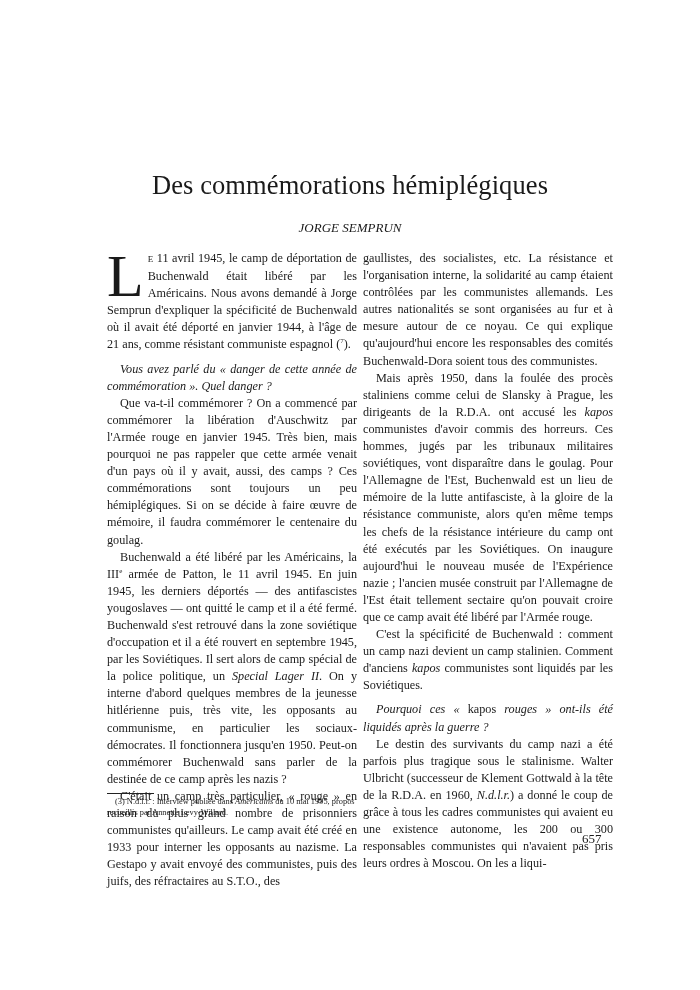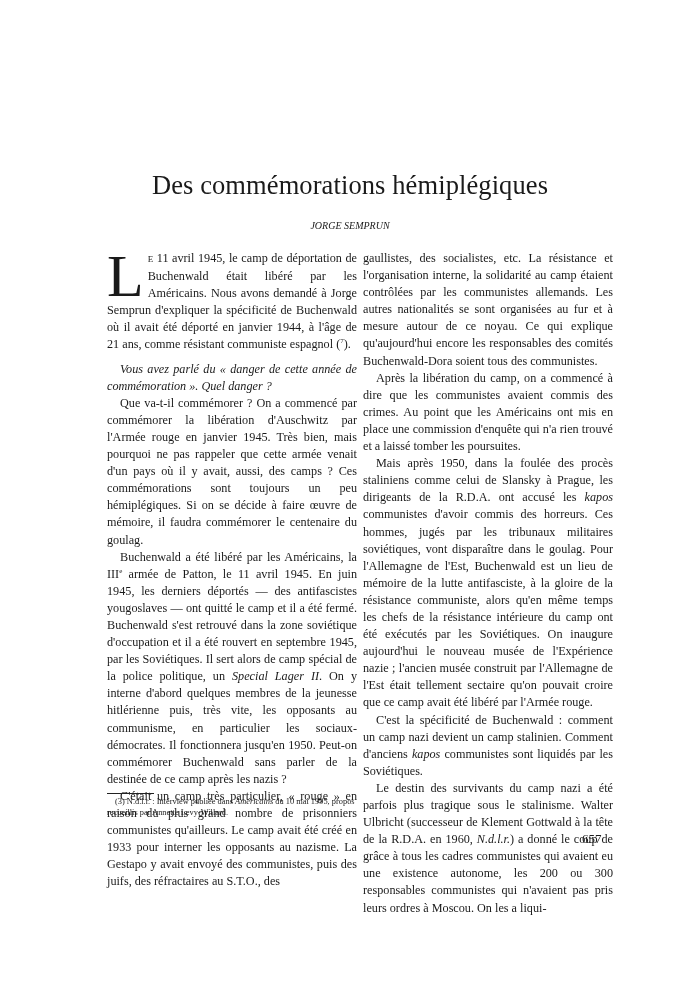--- a/index.html
+++ b/index.html
@@ -1,21 +1,21 @@
 <!DOCTYPE html>
 <html><head>
 <meta charset="utf-8">
 <style>
   html, body { margin:0; padding:0; background:#ffffff; }
   body { width:700px; height:990px; position:relative; overflow:hidden;
          font-family:"Liberation Serif","DejaVu Serif",serif; color:#1a1a1a; }
   .title { position:absolute; top:170px; left:0; width:700px; text-align:center;
            font-size:26.5px; letter-spacing:0.1px; }
   .author { position:absolute; top:220px; left:0; width:700px; text-align:center;
-            font-size:10px; font-style:italic; }
+            font-size:13px; font-style:italic; }
   .col { position:absolute; top:250px; width:250px; font-size:12.2px; line-height:17.1px;
          text-align:justify; hyphens:none; }
   .col.left { left:107px; }
   .col.right { left:363px; }
   .col p { margin:0; text-indent:13px; }
   .col p.q { font-style:italic;margin-top:7px; }
   .col p.noind { text-indent:0; }
   .dropcap { float:left; font-size:60px; line-height:48px; margin:2px 4px -2px 0; }
   .sc { font-size:9px; }
   .footnote-rule { position:absolute; left:107px; top:793px; width:47px; height:1px; background:#222; }
@@ -34,22 +34,22 @@
 <div class="col left">
   <p class="noind"><span class="dropcap">L</span><span class="sc">E</span><span> 11 avril 1945, le camp de déportation de Buchenwald était libéré par les Américains. Nous avons demandé à Jorge Semprun d'expliquer la spécificité de Buchenwald où il avait été déporté en janvier 1944, à l'âge de 21 ans, comme résistant communiste espagnol (</span><sup>7</sup><span>).</span></p>
   <p class="q">Vous avez parlé du « danger de cette année de commémoration ». Quel danger ?</p>
   <p>Que va-t-il commémorer ? On a commencé par commémorer la libération d'Auschwitz par l'Armée rouge en janvier 1945. Très bien, mais pourquoi ne pas rappeler que cette armée venait d'un pays où il y avait, aussi, des camps ? Ces commémorations sont toujours un peu hémiplégiques. Si on se décide à faire œuvre de mémoire, il faudra commémorer le centenaire du goulag.</p>
   <p><span>Buchenwald a été libéré par les Américains, la III</span><sup>e</sup><span> armée de Patton, le 11 avril 1945. En juin 1945, les derniers déportés — des antifascistes yougoslaves — ont quitté le camp et il a été fermé. Buchenwald s'est retrouvé dans la zone soviétique d'occupation et il a été rouvert en septembre 1945, par les Soviétiques. Il sert alors de camp spécial de la police politique, un </span><span class="it">Special Lager II</span><span>. On y interne d'abord quelques membres de la jeunesse hitlérienne puis, très vite, les opposants au communisme, en particulier les sociaux-démocrates. Il fonctionnera jusqu'en 1950. Peut-on commémorer Buchenwald sans parler de la destinée de ce camp après les nazis ?</span></p>
   <p>C'était un camp très particulier, « rouge » en raison du plus grand nombre de prisonniers communistes qu'ailleurs. Le camp avait été créé en 1933 pour interner les opposants au nazisme. La Gestapo y avait envoyé des communistes, puis des juifs, des réfractaires au S.T.O., des</p>
 </div>
 
 <div class="col right">
   <p class="noind">gaullistes, des socialistes, etc. La résistance et l'organisation interne, la solidarité au camp étaient contrôlées par les communistes allemands. Les autres nationalités se sont organisées au fur et à mesure autour de ce noyau. Ce qui explique qu'aujourd'hui encore les responsables des comités Buchenwald-Dora soient tous des communistes.</p>
-  <p>Après la libération du camp, on a commencé à dire que les communistes avaient commis des crimes. Au point que les Américains ont mis en place une commission d'enquête qui n'a rien trouvé et a laissé tomber les poursuites.</p>
   <p><span>Mais après 1950, dans la foulée des procès staliniens comme celui de Slansky à Prague, les dirigeants de la R.D.A. ont accusé les </span><span class="it">kapos</span><span> communistes d'avoir commis des horreurs. Ces hommes, jugés par les tribunaux militaires soviétiques, vont disparaître dans le goulag. Pour l'Allemagne de l'Est, Buchenwald est un lieu de mémoire de la lutte antifasciste, à la gloire de la résistance communiste, alors qu'en même temps les chefs de la résistance intérieure du camp ont été exécutés par les Soviétiques. On inaugure aujourd'hui le nouveau musée de l'Expérience nazie ; l'ancien musée construit par l'Allemagne de l'Est était tellement sectaire qu'on pouvait croire que ce camp avait été libéré par l'Armée rouge.</span></p>
   <p><span>C'est la spécificité de Buchenwald : comment un camp nazi devient un camp stalinien. Comment d'anciens </span><span class="it">kapos</span><span> communistes sont liquidés par les Soviétiques.</span></p>
+  <p class="q"><span>Pourquoi ces « </span><span style="font-style:normal">kapos</span><span> rouges » ont-ils été liquidés après la guerre ?</span></p>
   <p><span>Le destin des survivants du camp nazi a été parfois plus tragique sous le stalinisme. Walter Ulbricht (successeur de Klement Gottwald à la tête de la R.D.A. en 1960, </span><span class="it">N.d.l.r.</span><span>) a donné le coup de grâce à tous les cadres communistes qui avaient eu une existence autonome, les 200 ou 300 responsables communistes qui n'avaient pas pris leurs ordres à Moscou. On les a liqui-</span></p>
 </div>
 
 <div class="footnote-rule"></div>
 <div class="footnote"><span class="ind">(3) N.d.l.r. : Intérview publiée dans </span><span class="it">Américains</span><span> du 10 mai 1995, propos recueillis par Annette Levy-Willard.</span></div>
 
 <div class="pagenum">657</div>
 
 </body></html>

